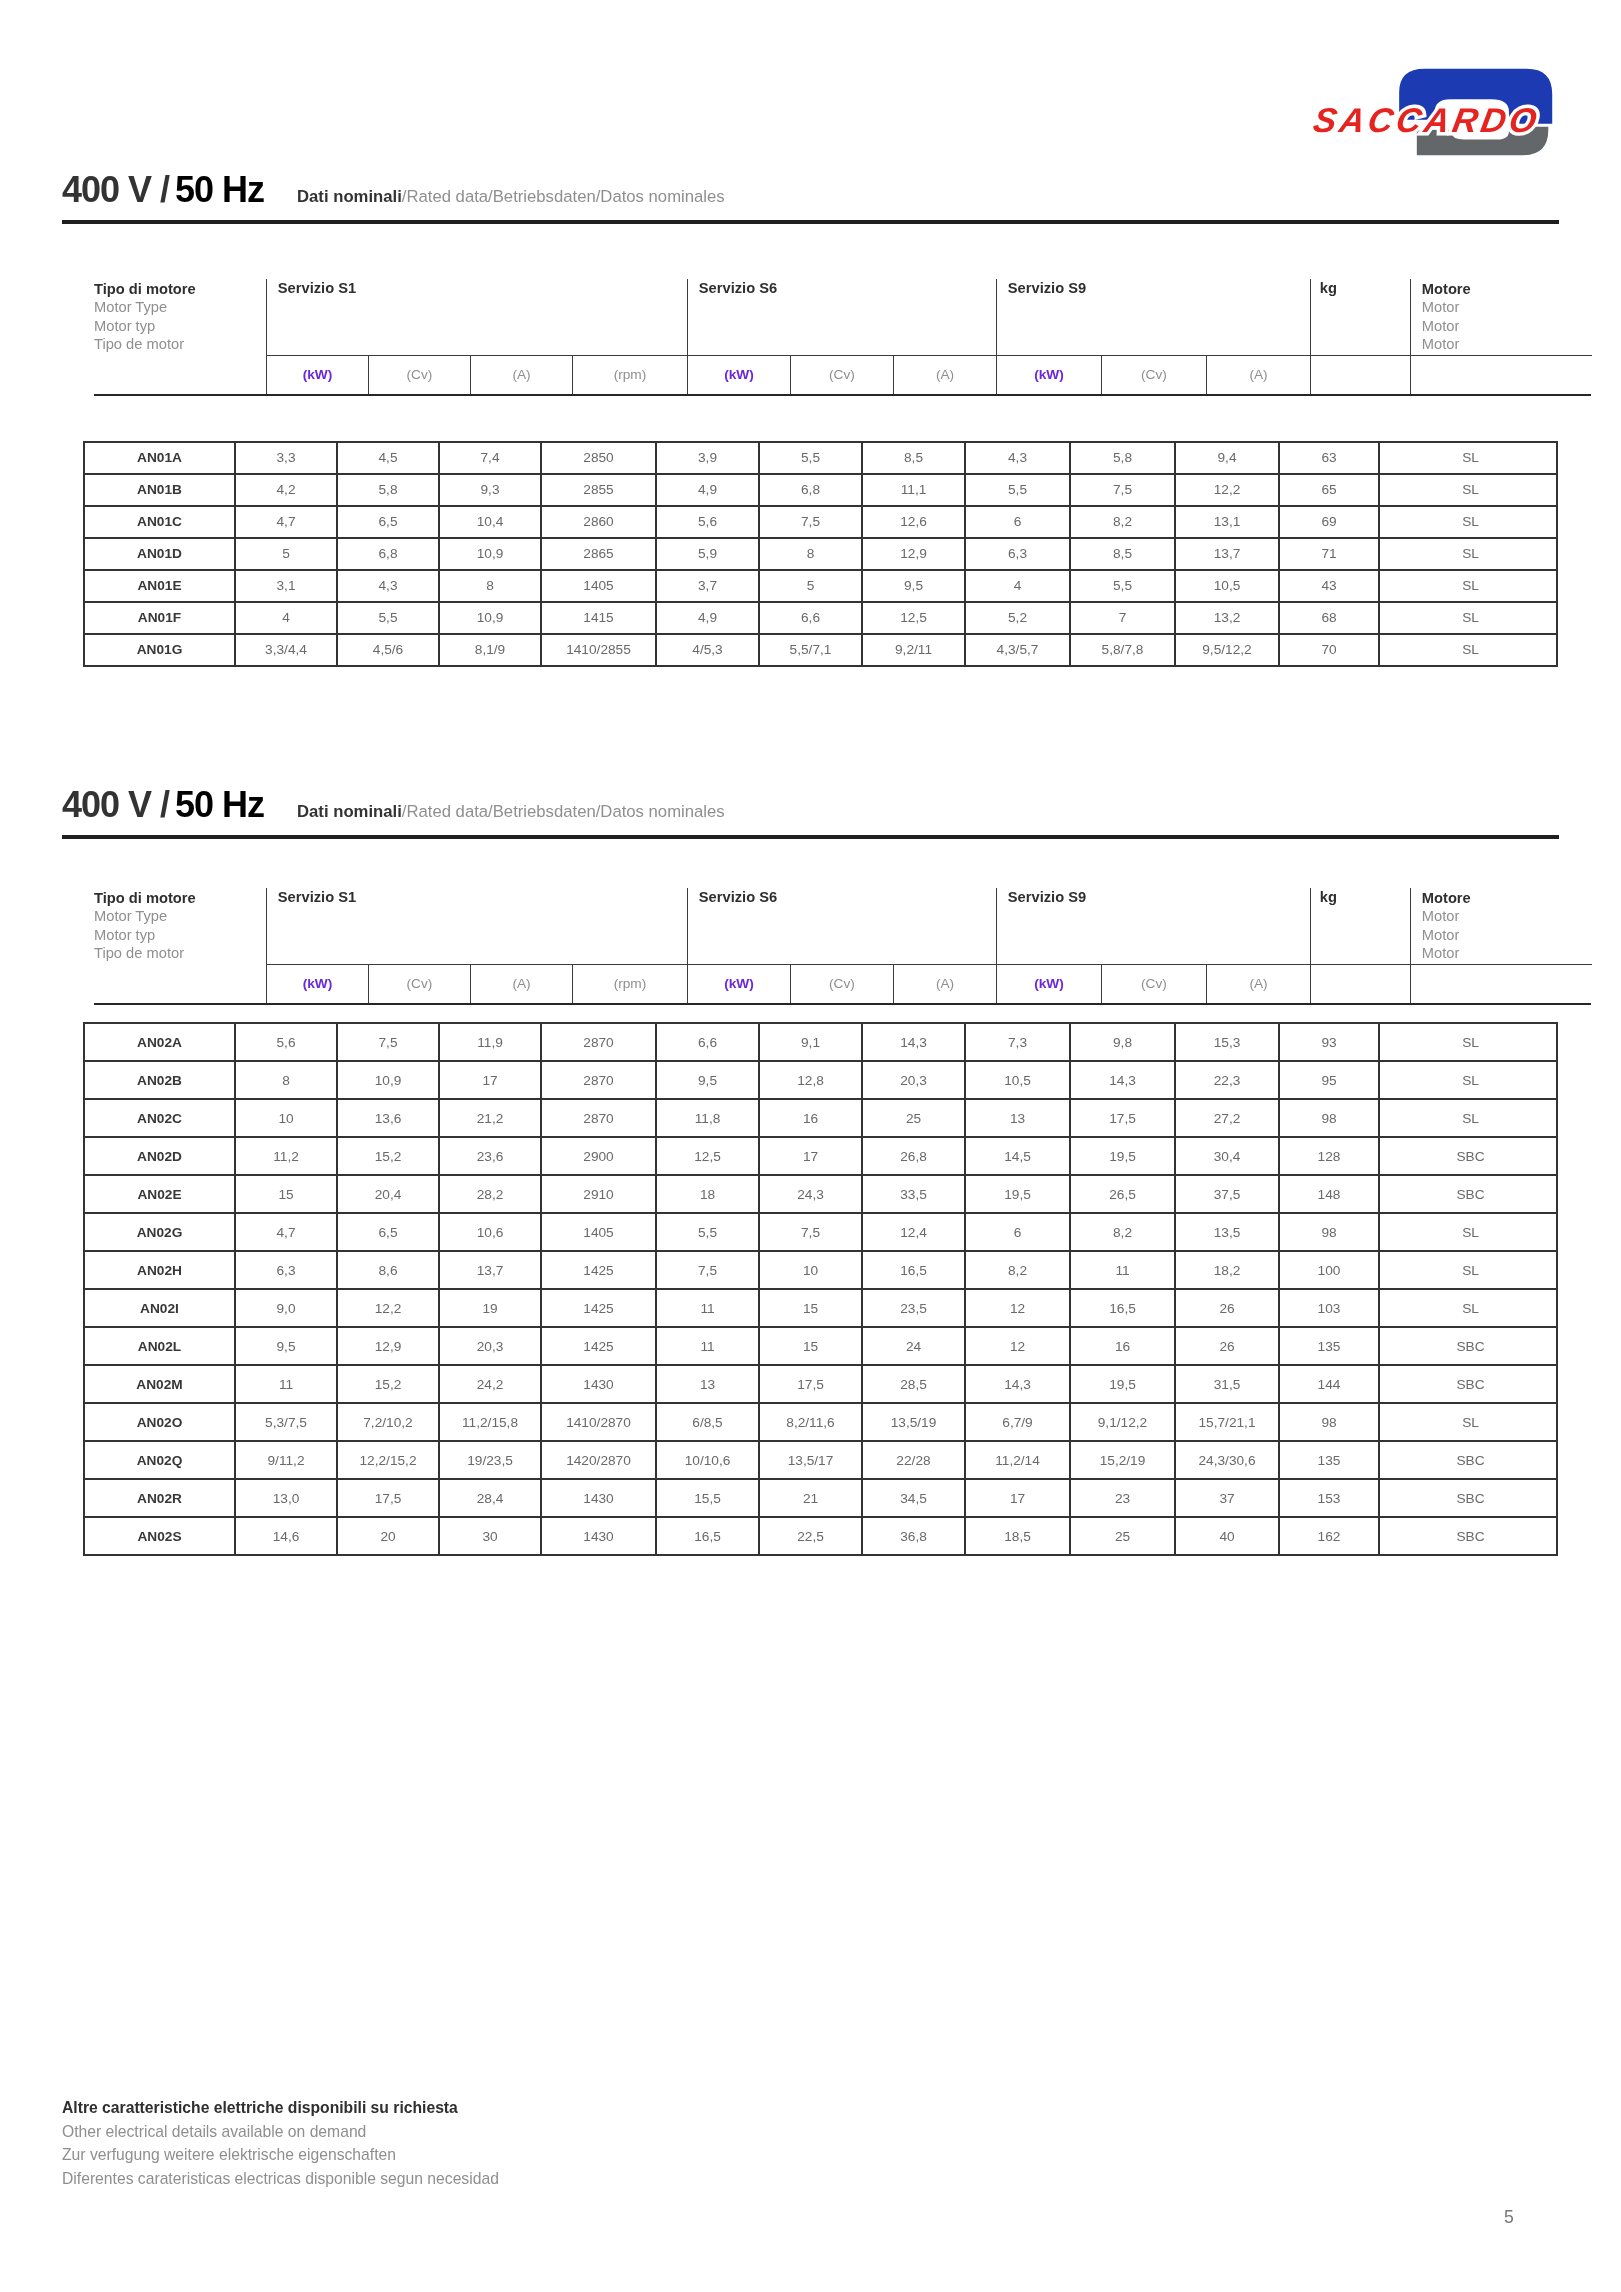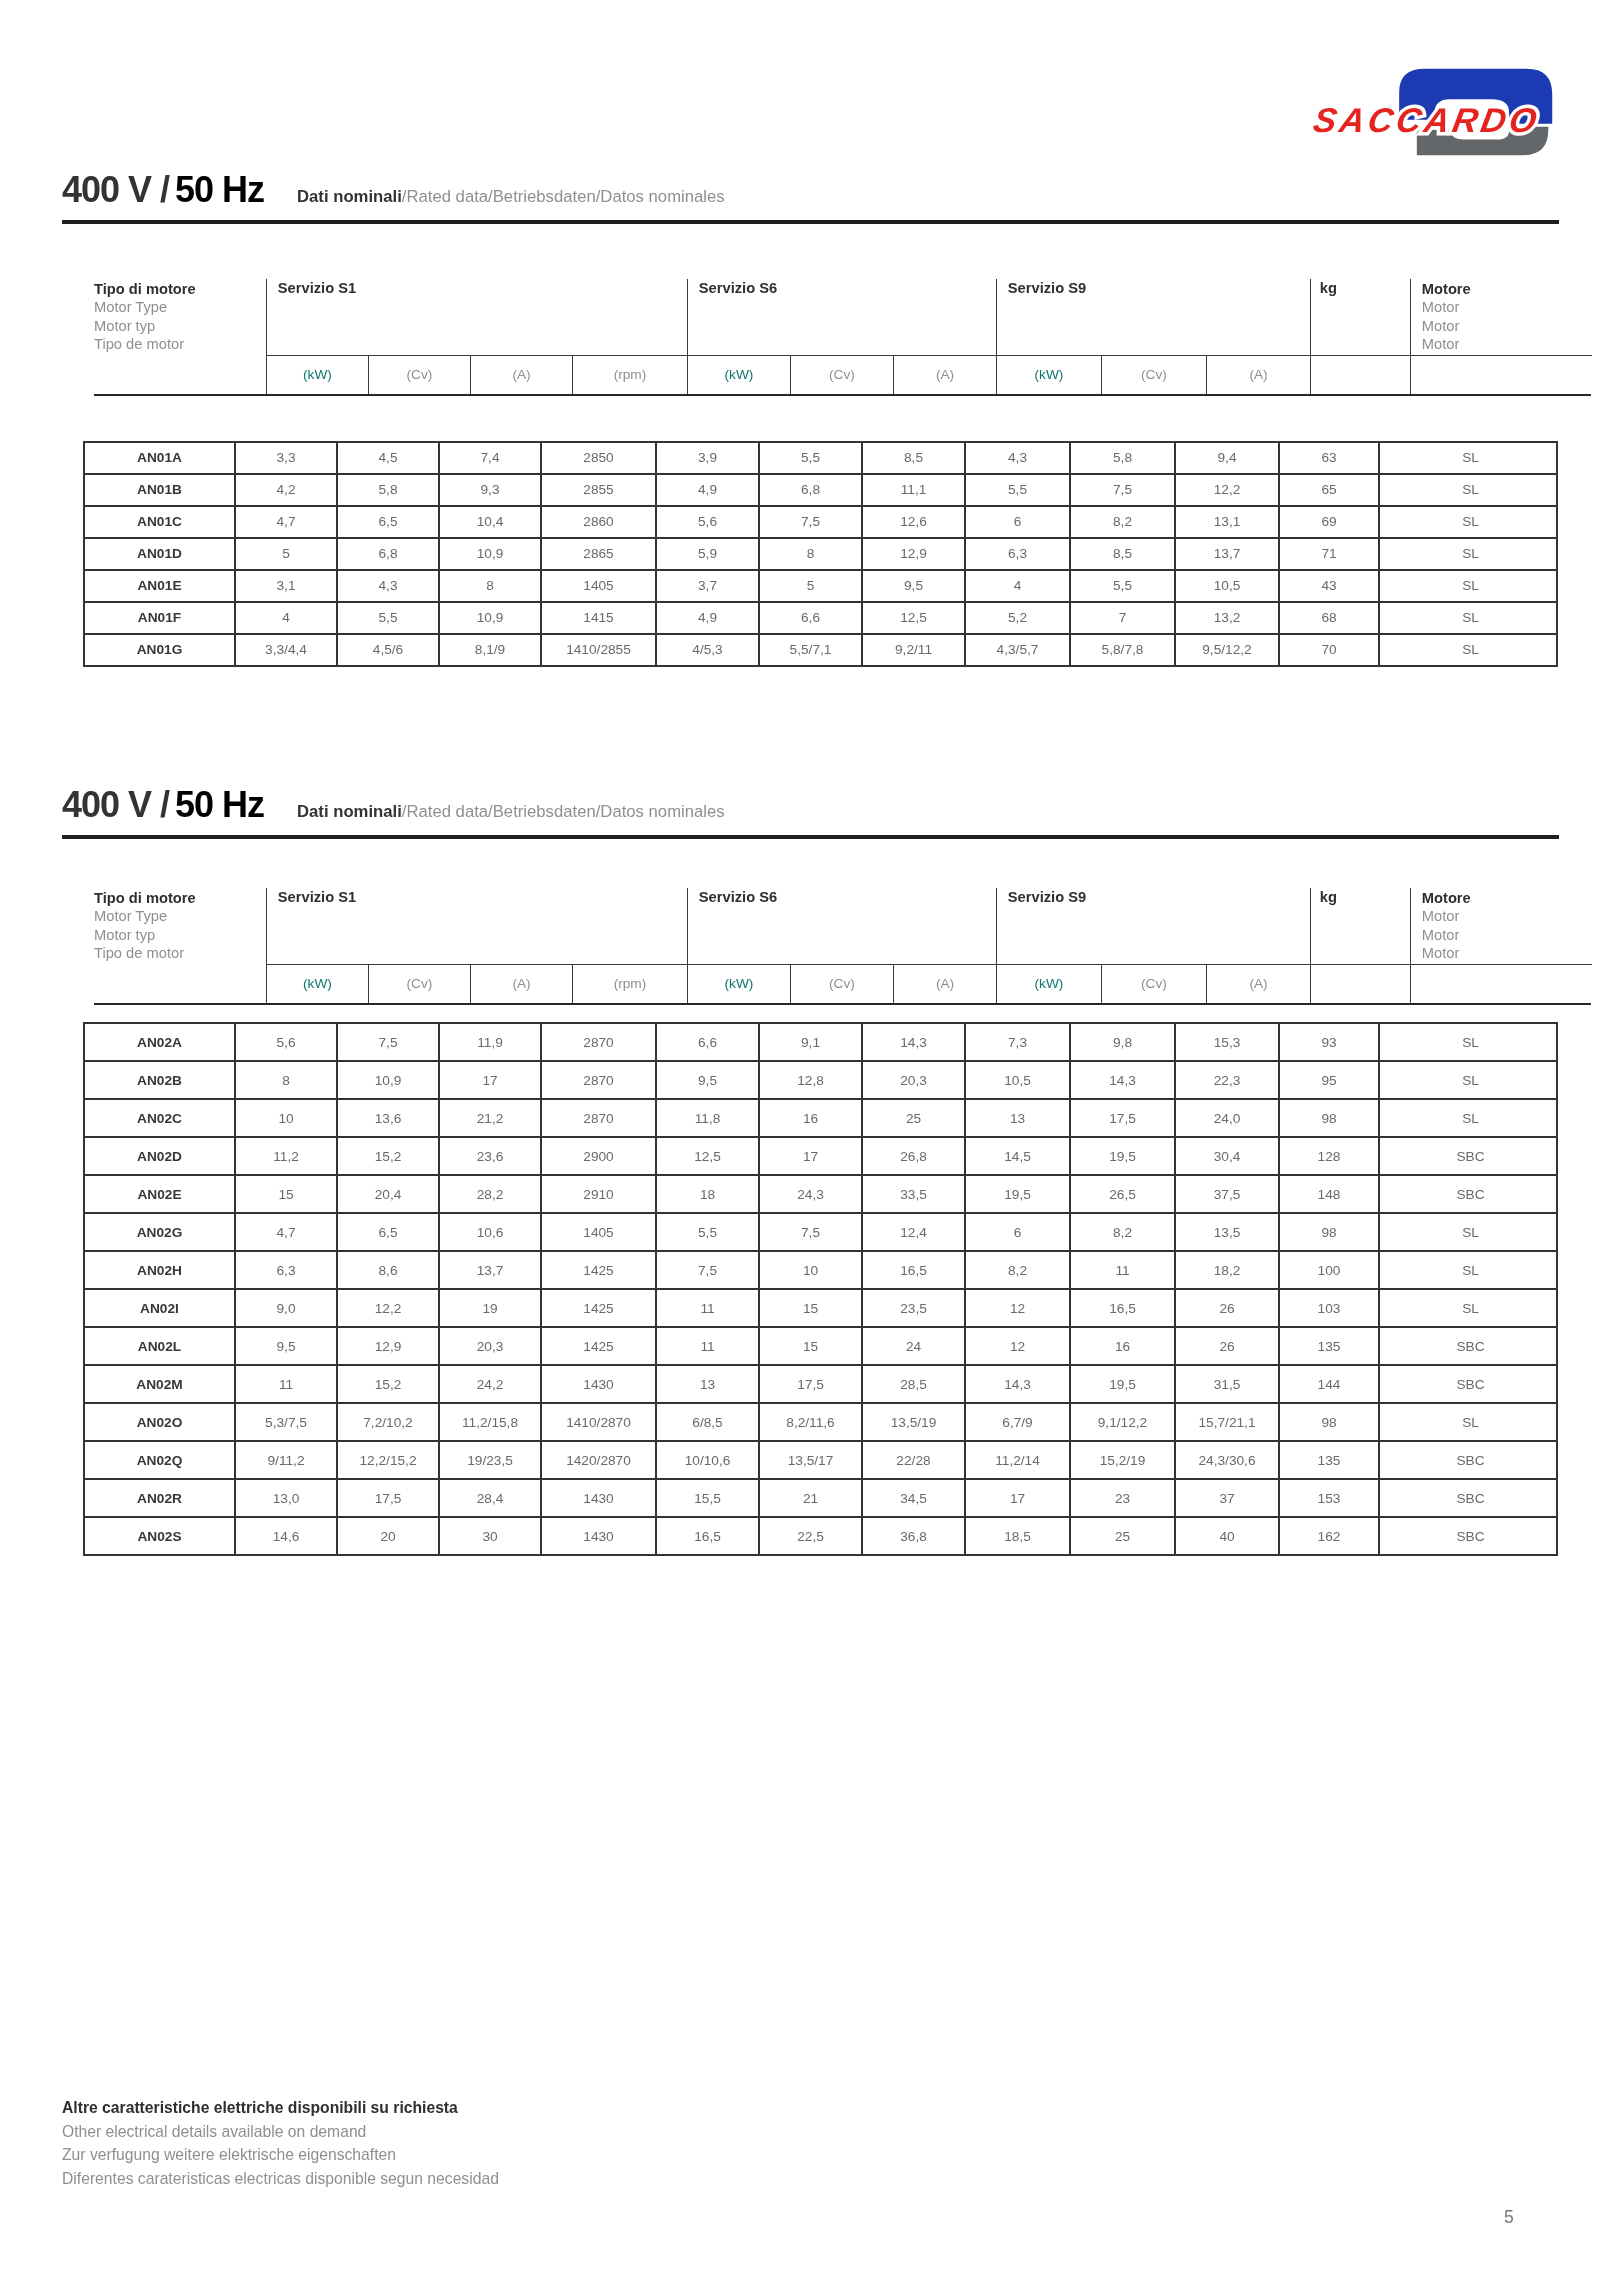--- a/index.html
+++ b/index.html
@@ -39,21 +39,21 @@
   .h-gray{color:#8f8f8f;}
   .h-group{grid-row:1;border-right:1px solid #3c3c3c;font-weight:700;color:#2f2f2f;padding:1px 0 0 10.8px;}
   .g-s1{grid-column:2/span 4;}
   .g-s6{grid-column:6/span 3;}
   .g-s9{grid-column:9/span 3;}
   .h-kg{grid-column:12;grid-row:1;border-right:1px solid #3c3c3c;font-weight:700;color:#2f2f2f;padding:1px 0 0 8.8px;}
   .h-motor{grid-column:13;grid-row:1;line-height:18.6px;padding:1px 0 0 10.8px;}
   .u{grid-row:2;border-top:1px solid #3c3c3c;border-right:1px solid #3c3c3c;
      display:flex;align-items:center;justify-content:center;
      font-size:13.7px;color:#8f8f8f;}
-  .u.kw{font-weight:400;color:#0f766e;}
+  .u.kw{font-weight:700;color:#6d28d9;}
   .u.last{border-right:0;}
   .uc2{grid-column:2}.uc3{grid-column:3}.uc4{grid-column:4}.uc5{grid-column:5}
   .uc6{grid-column:6}.uc7{grid-column:7}.uc8{grid-column:8}
   .uc9{grid-column:9}.uc10{grid-column:10}.uc11{grid-column:11}
   .uc12{grid-column:12}.uc13{grid-column:13}
   
   .dgrid{width:1475px;margin-left:83px;}
   .sec1 .dgrid{margin-top:45px;}
   .sec2 .dgrid{margin-top:17.6px;}
   .drow{
@@ -320,21 +320,21 @@
           <div class="dcell mcell">AN02C</div>
           <div class="dcell">10</div>
           <div class="dcell">13,6</div>
           <div class="dcell">21,2</div>
           <div class="dcell">2870</div>
           <div class="dcell">11,8</div>
           <div class="dcell">16</div>
           <div class="dcell">25</div>
           <div class="dcell">13</div>
           <div class="dcell">17,5</div>
-          <div class="dcell">24,0</div>
+          <div class="dcell">27,2</div>
           <div class="dcell">98</div>
           <div class="dcell">SL</div>
         </div>
         <div class="drow">
           <div class="dcell mcell">AN02D</div>
           <div class="dcell">11,2</div>
           <div class="dcell">15,2</div>
           <div class="dcell">23,6</div>
           <div class="dcell">2900</div>
           <div class="dcell">12,5</div>

